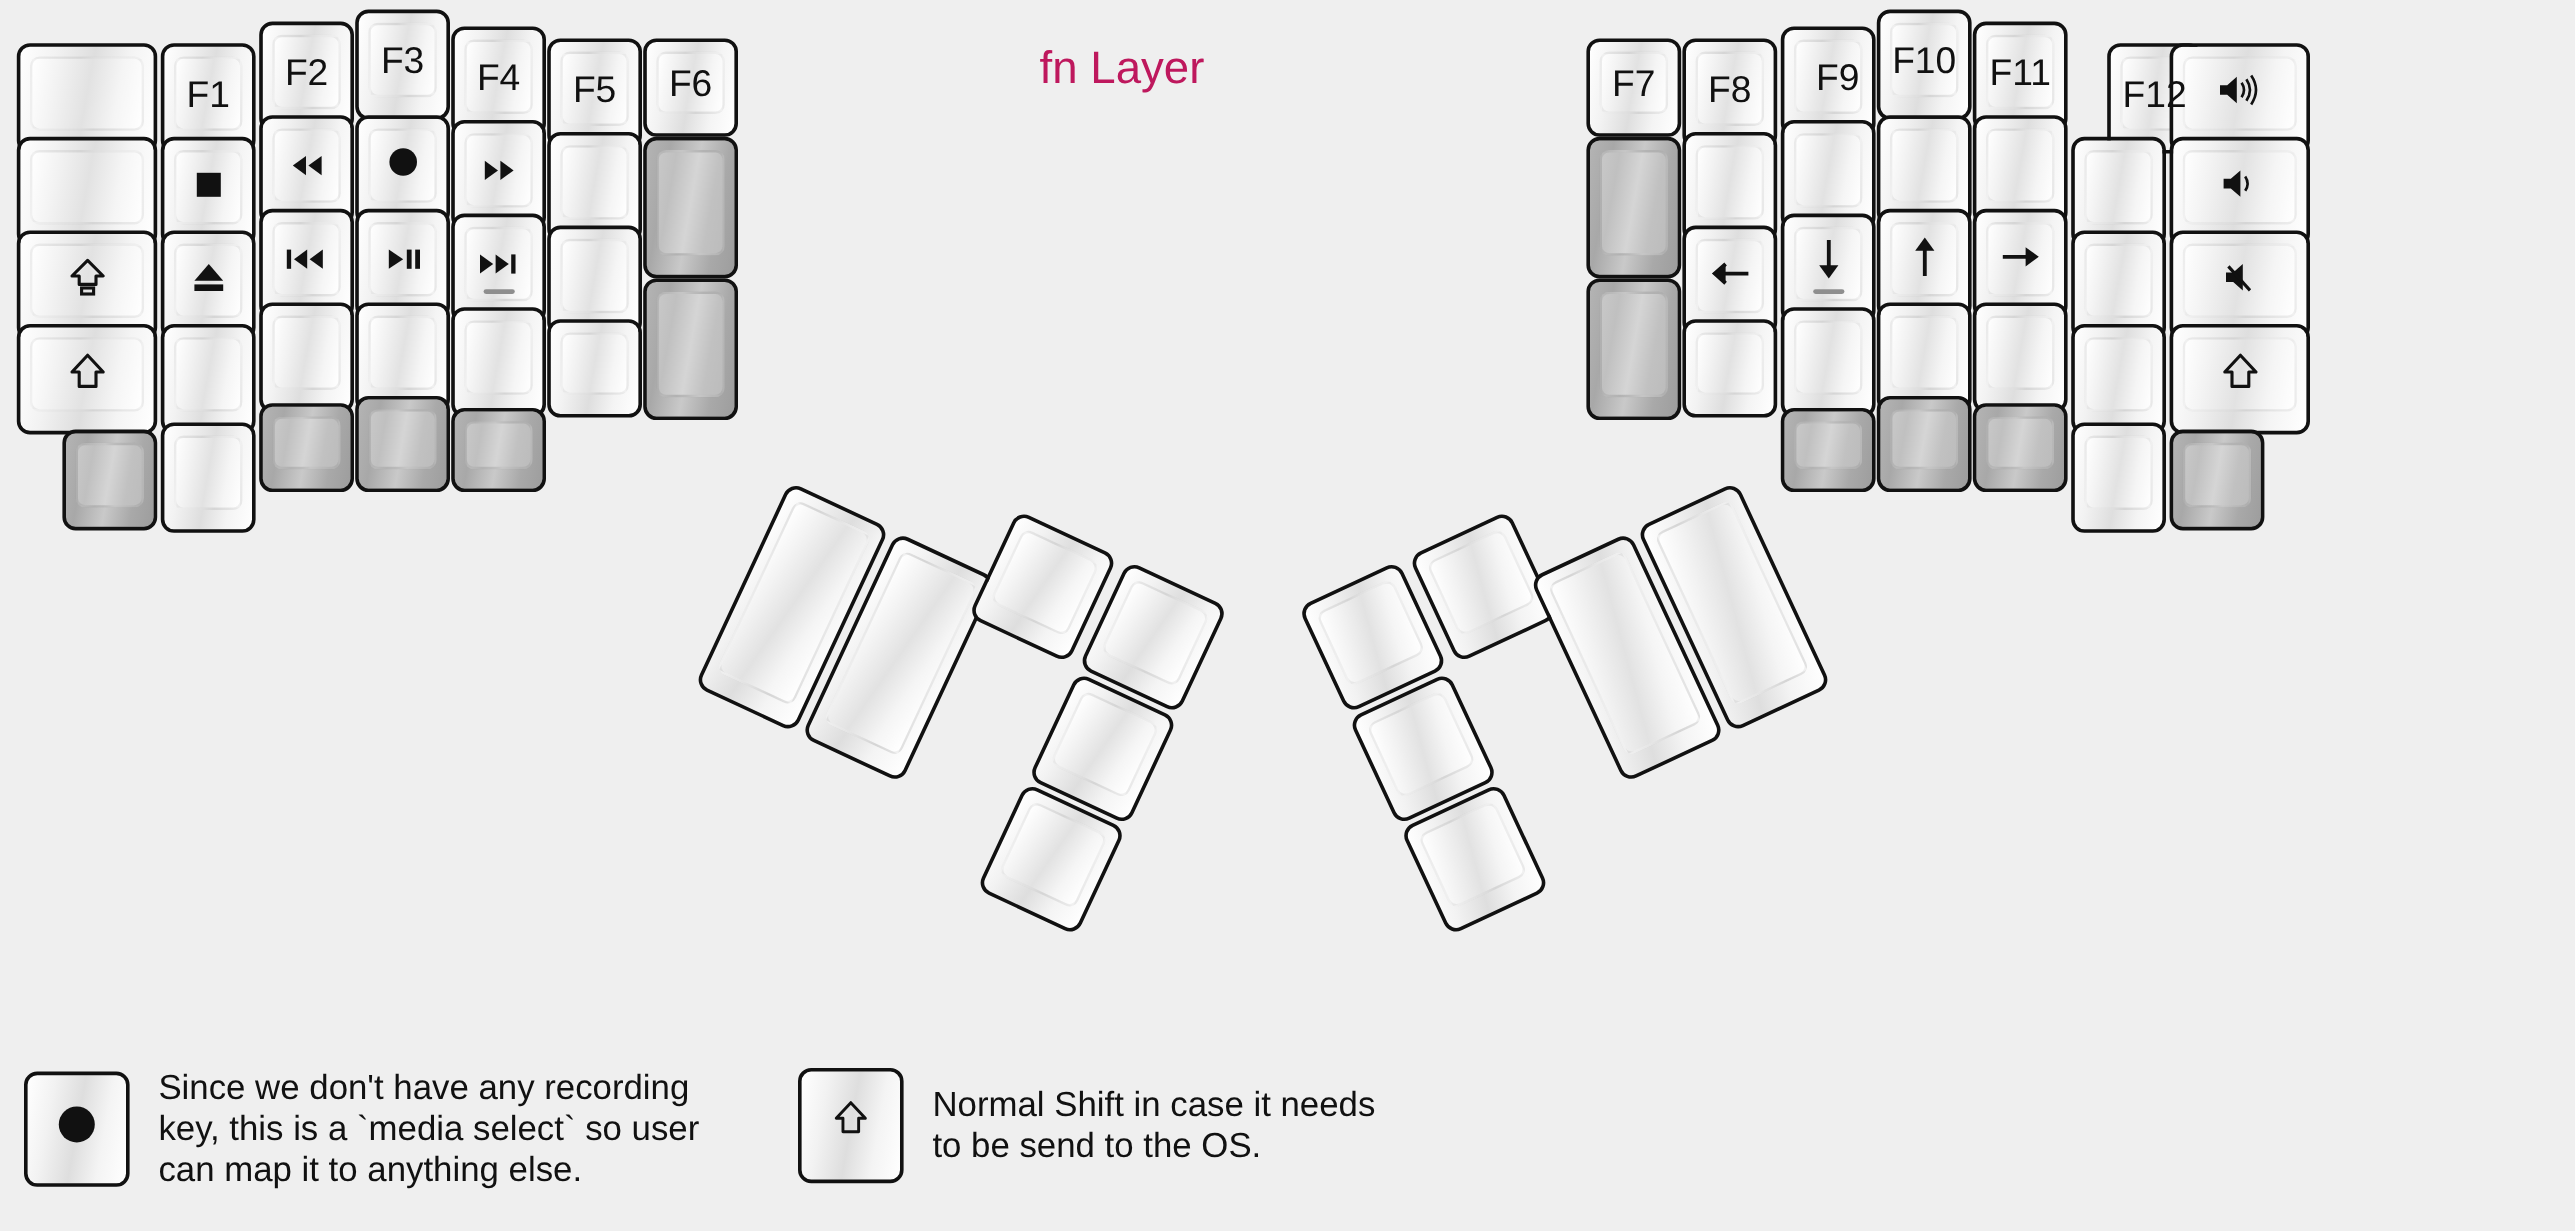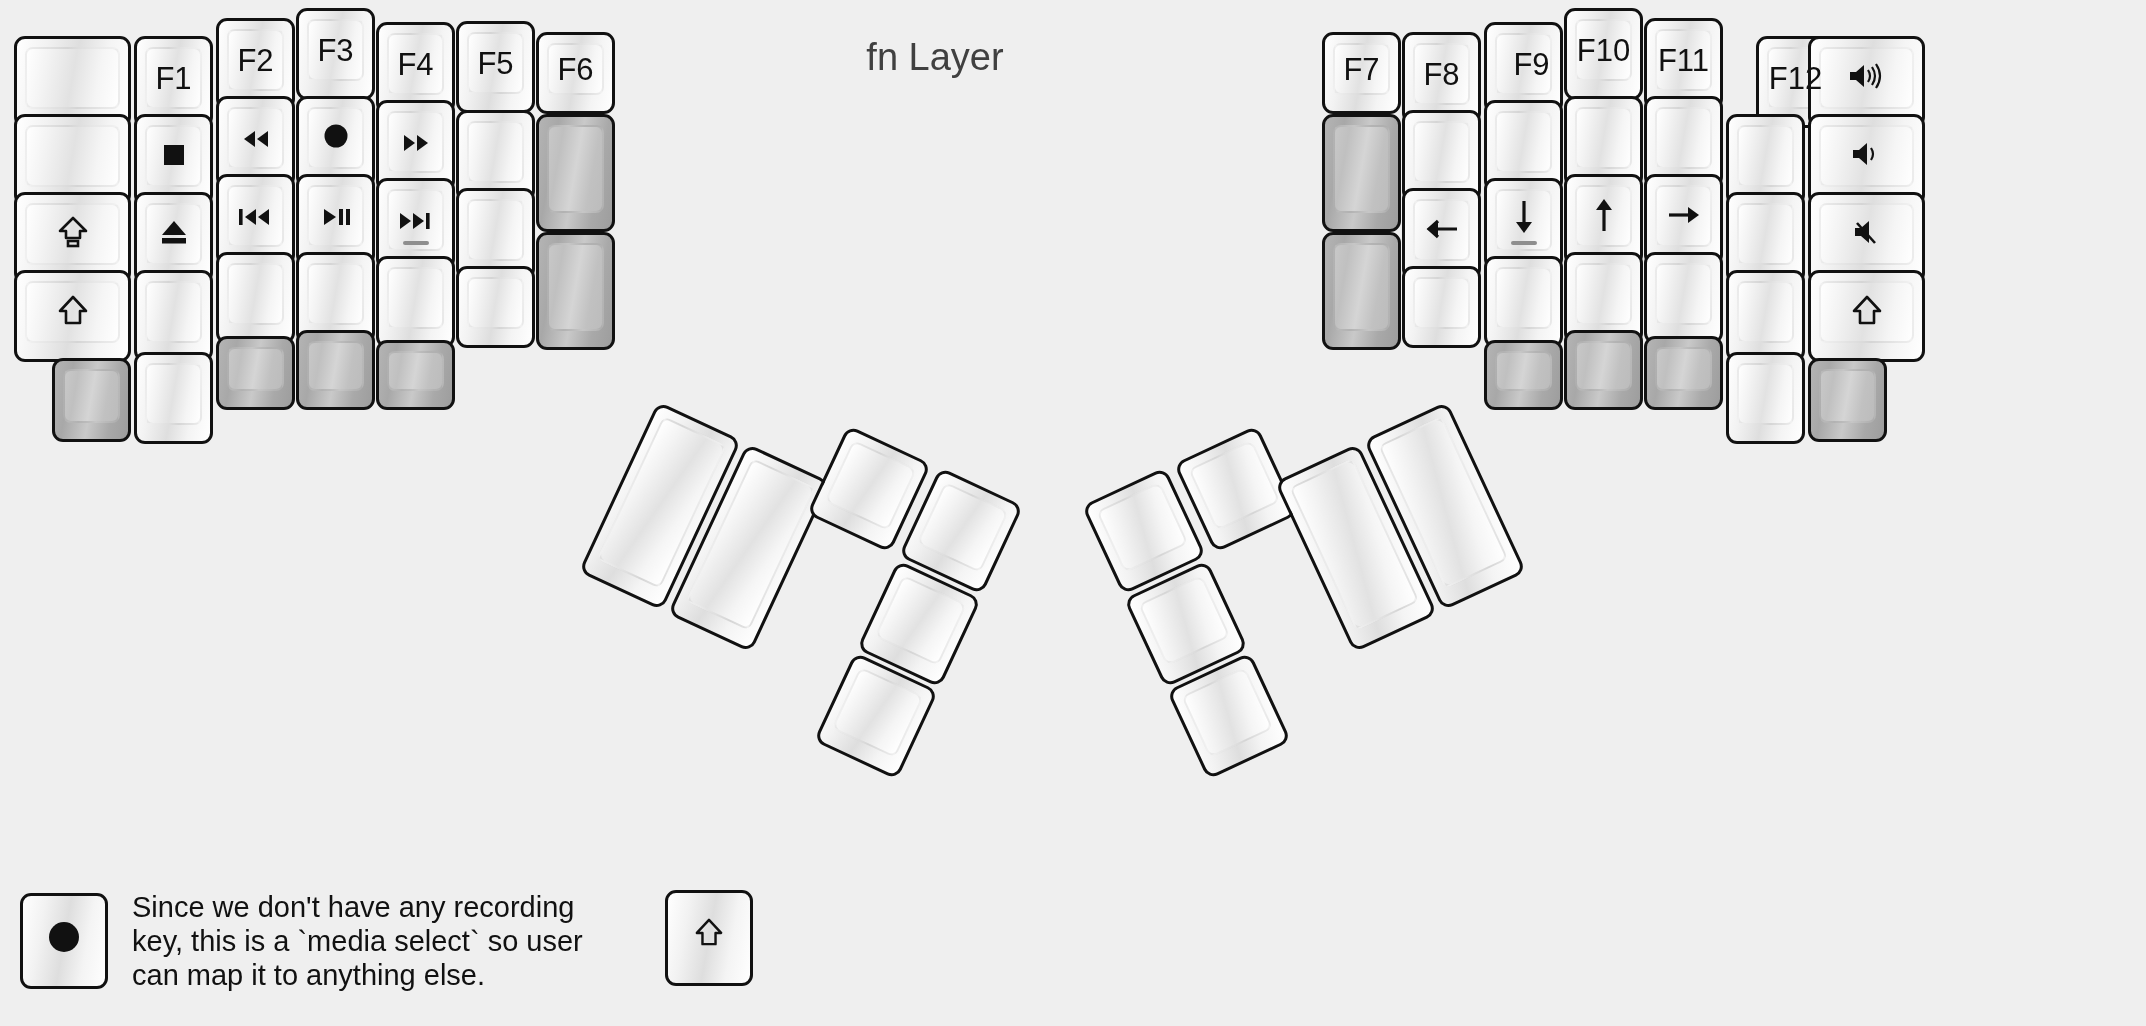--- a/index.html
+++ b/index.html
@@ -47,21 +47,21 @@
     position:absolute;
     width:26px;height:4px;border-radius:2px;background:#8e8e8e;
     left:50%;transform:translateX(-50%);
     bottom:22px;z-index:3;
   }
   .ftext{font-size:31px;color:#111;}
 
   
   #title{
     position:absolute;left:725px;top:36px;width:420px;
-    text-align:center;font-size:38px;color:#404040;
+    text-align:center;font-size:38px;color:#be185d;
   }
 
   
   #legend{position:absolute;left:0;top:876px;width:2146px;height:140px;}
   .leg{position:absolute;display:flex;align-items:center;}
   .legkey{
     position:relative;width:88px;height:96px;
     border:3px solid #111;border-radius:11px;box-sizing:border-box;
     background:linear-gradient(100deg,#ffffff 0%,#f2f2f2 24%,#dedede 50%,#f4f4f4 74%,#ffffff 100%);
     display:flex;align-items:center;justify-content:center;flex:0 0 auto;
@@ -236,21 +236,21 @@
       </div>
     <div class="homing"></div>
   </div>
   <div class="key" style="left:376px;top:256px;width:79px;height:92px;">
       <div class="cap"></div>
     </div>
   <div class="key trans" style="left:376px;top:340px;width:79px;height:70px;">
       <div class="cap"></div>
     </div>
 
-  <div class="key" style="left:456px;top:21px;width:79px;height:92px;">
+  <div class="key" style="left:456px;top:32px;width:79px;height:92px;">
       <div class="cap"></div>
       <div class="lbl">
         <span class="ftext">F5</span>
       </div>
     </div>
   <div class="key" style="left:456px;top:110px;width:79px;height:92px;">
       <div class="cap"></div>
     </div>
   <div class="key" style="left:456px;top:188px;width:79px;height:92px;">
       <div class="cap"></div>
@@ -494,17 +494,19 @@
 
     <div class="leg" style="left:665px;top:14px;">
       <div class="legkey">
         <div class="cap"></div>
         <span class="glyph" style="position:relative;z-index:2;margin-bottom:8px;">
           <svg width="28" height="32" viewBox="0 0 30 34">
               <path d="M15 4 L28 18 L22 18 L22 30 L8 30 L8 18 L2 18 Z" fill="none" stroke="#111" stroke-width="2.6" stroke-linejoin="round"></path>
             </svg>
         </span>
       </div>
+      <div class="legtext">Normal Shift in case it needs
+to be send to the OS.</div>
     </div>
 
   </div>
 
 </div>
 
 </body></html>

